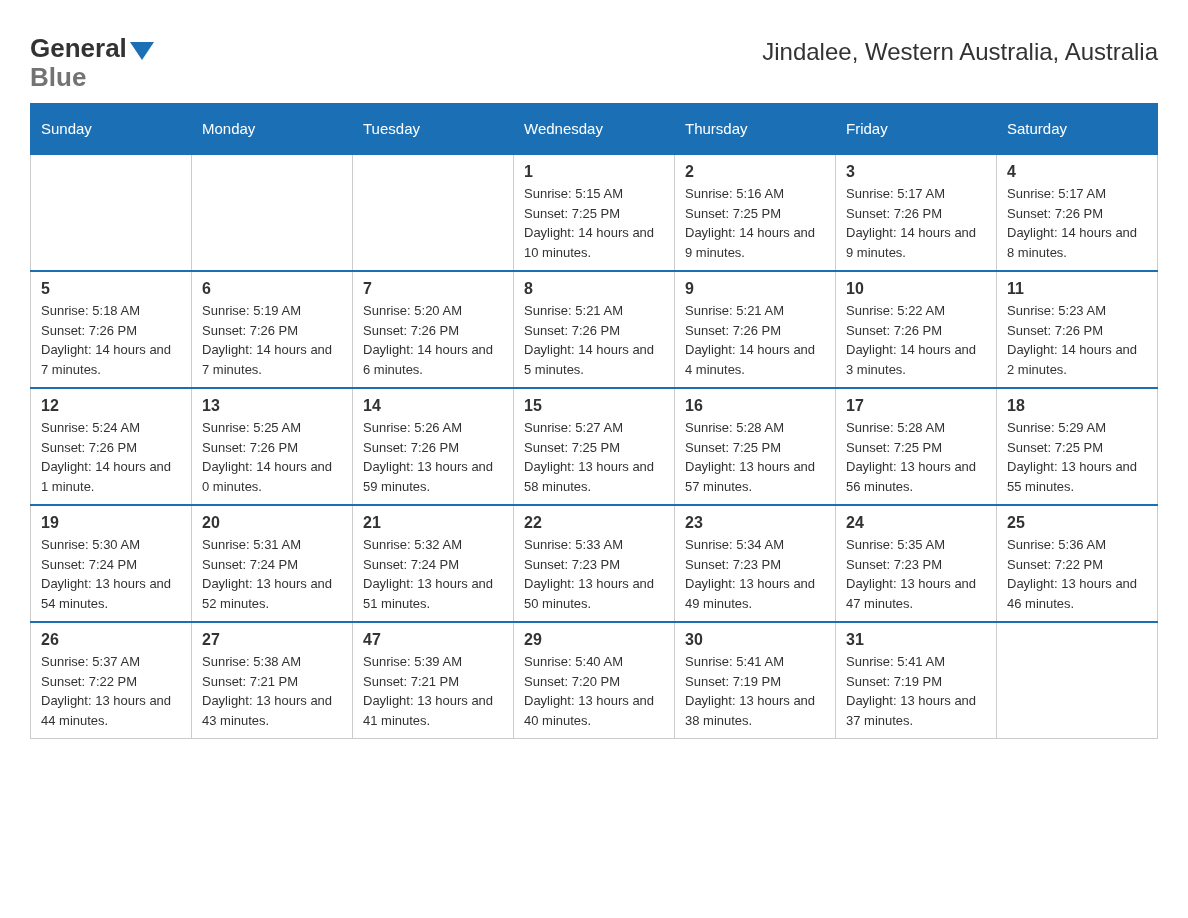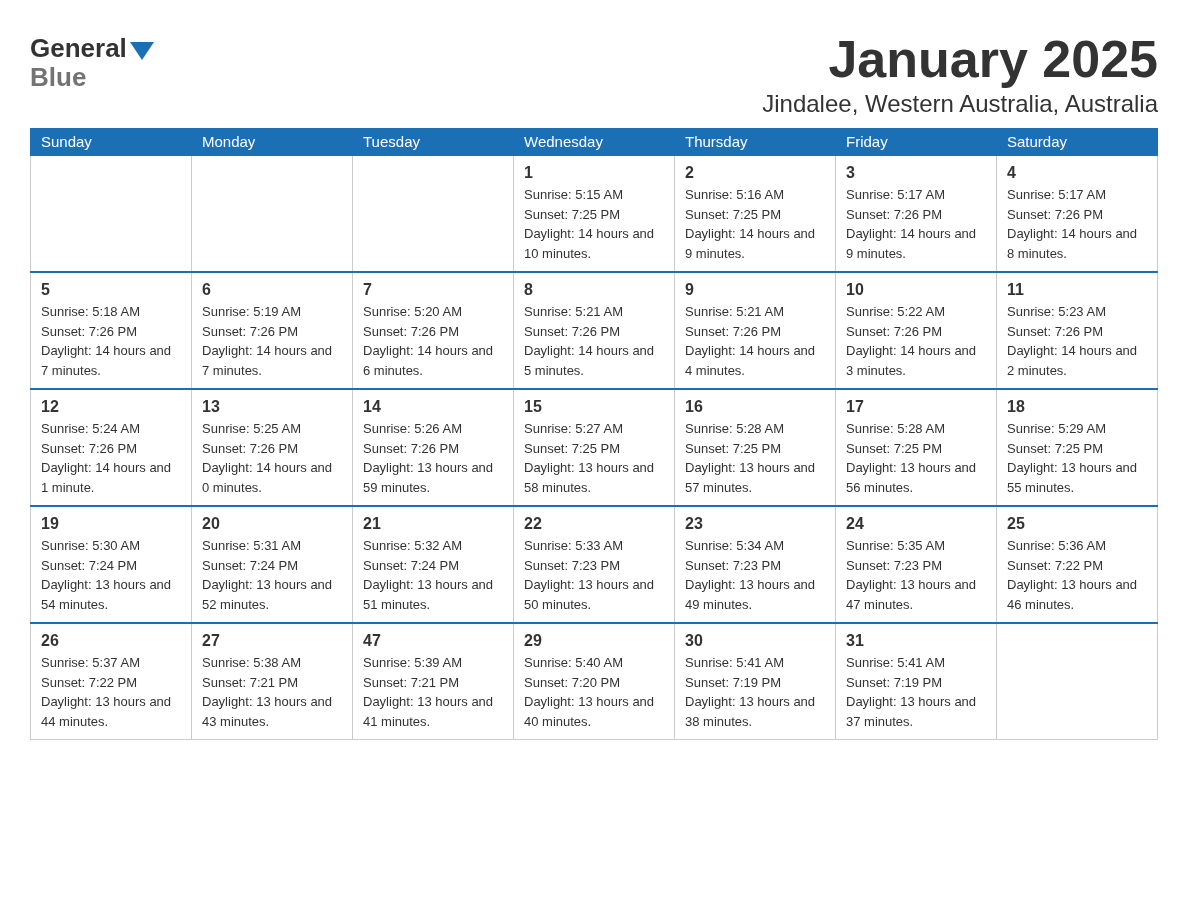--- a/index.html
+++ b/index.html
@@ -35,21 +35,21 @@
     .calendar {
       width: 100%;
       border-collapse: collapse;
       margin-top: 10px;
     }
     .calendar th {
       background-color: #1a6fb5;
       color: #fff;
       font-size: 15px;
       font-weight: normal;
-      padding: 4px 10px;
+      padding: 16px 10px;
       text-align: left;
       border: 1px solid #1a6fb5;
     }
     .calendar td {
       border: 1px solid #ccc;
       vertical-align: top;
       padding: 8px 10px;
       width: 14.28%;
       min-height: 100px;
       font-size: 13px;
@@ -111,21 +111,20 @@
 
 <div class="header">
   <div class="logo-container">
     <div class="logo-top-row">
       <span class="logo-general">General</span>
       <span class="logo-triangle"></span>
     </div>
     <div class="logo-bottom-row">Blue</div>
   </div>
   <div class="title-section">
-    <div class="month-title">January 2025</div>
     <div class="location">Jindalee, Western Australia, Australia</div>
   </div>
 </div>
 
 <table class="calendar">
   <thead>
     <tr>
     <th>Sunday</th>
         <th>Monday</th>
         <th>Tuesday</th>

